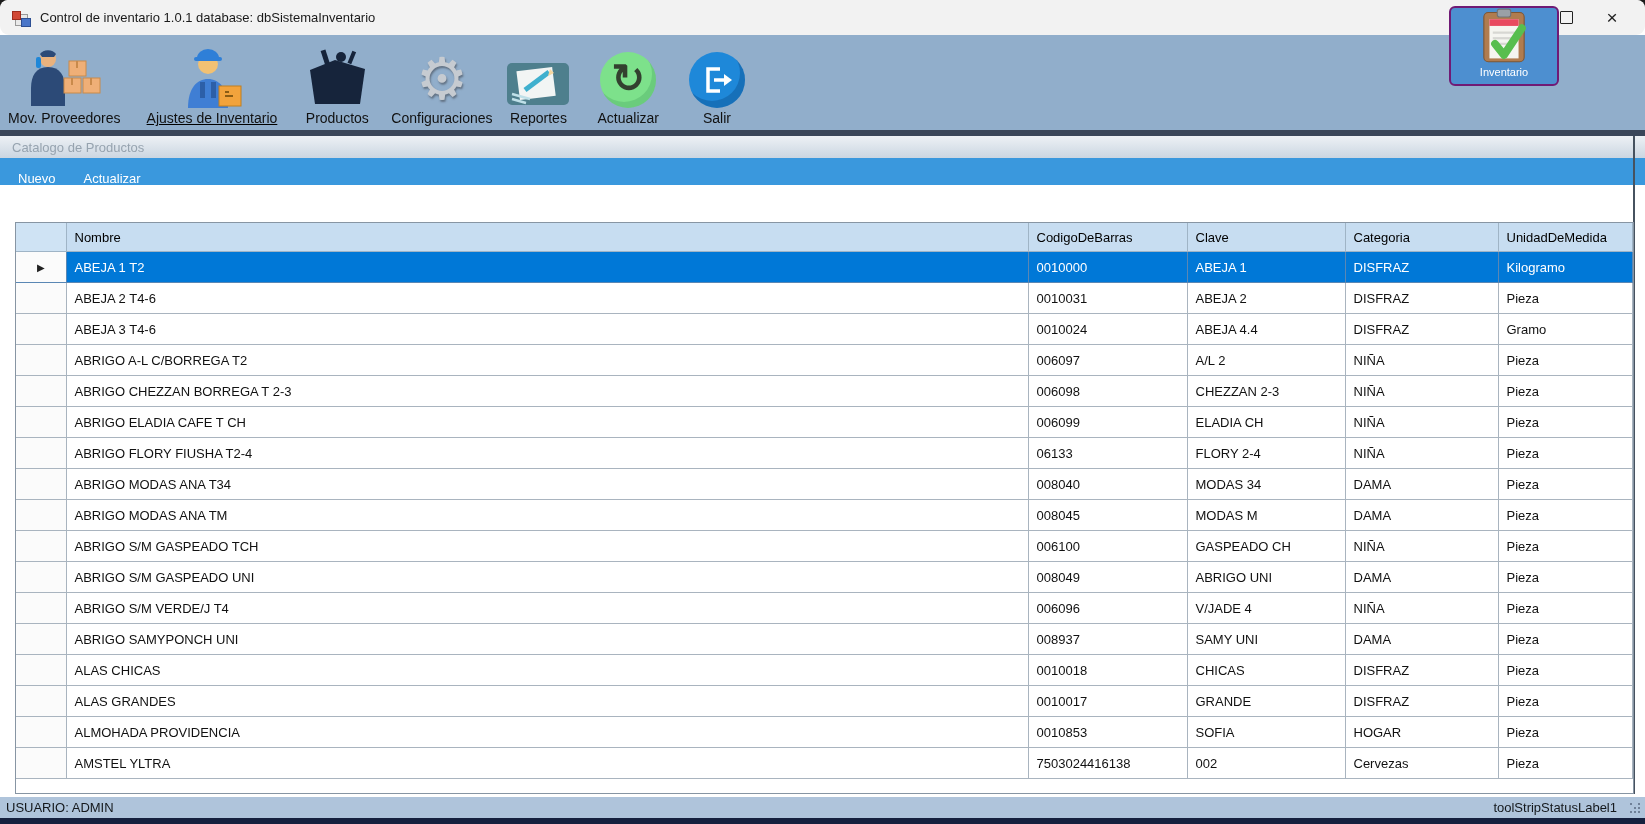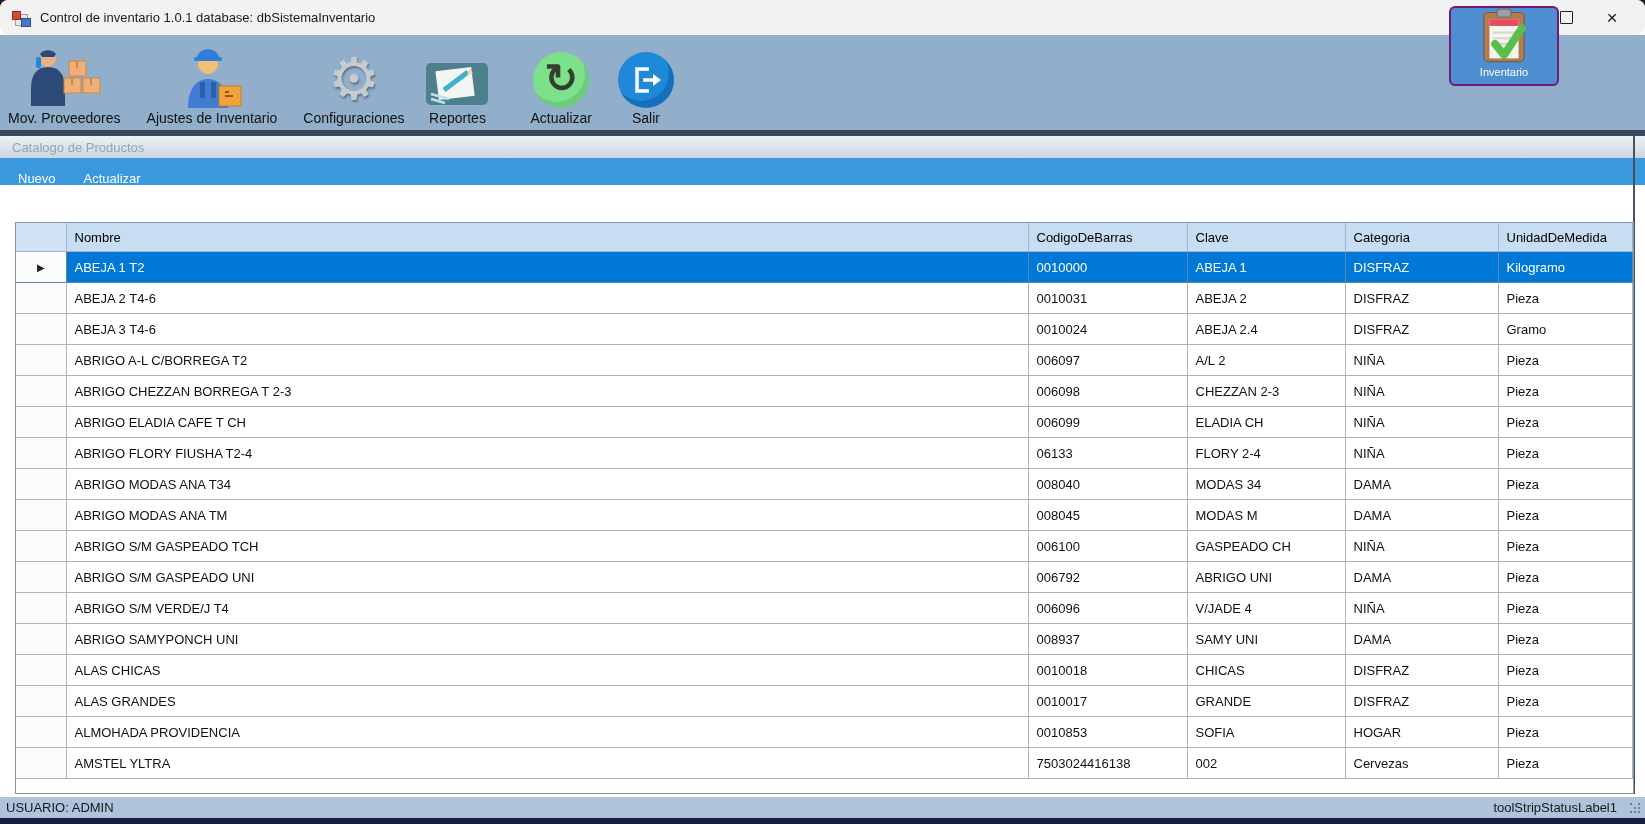--- a/index.html
+++ b/index.html
@@ -18,24 +18,24 @@
   .win-btn .min-glyph{display:block;width:12px;height:0;border-top:1.5px solid #222;}
   .win-btn .max-glyph{display:block;width:11px;height:11px;border:1.5px solid #222;border-radius:1px;}
   .win-btn .cls-glyph{font-size:19px;line-height:19px;}
 
   
   .toolbar{position:absolute;left:0;top:35px;width:100%;height:95px;background:var(--toolbar-bg,#91aecb);display:flex;align-items:flex-end;}
   .tb-item{display:flex;flex-direction:column;align-items:center;justify-content:flex-end;padding-bottom:4px;cursor:default;}
   .tb-item .tb-icon{display:flex;align-items:flex-end;justify-content:center;}
   .tb-item .tb-label{font-size:14px;color:#111;margin-top:2px;white-space:nowrap;text-align:right;}
   .tb-item:nth-child(1){margin-left:8px;}
-  .tb-item:nth-child(2){margin-left:26px;}
+  .tb-item:nth-child(2){margin-left:26px;text-decoration:underline;}
   .tb-item:nth-child(3){margin-left:26px;}
   .tb-item:nth-child(4){margin-left:20px;}
-  .tb-item:nth-child(5){margin-left:40px;}
+  .tb-item:nth-child(5){margin-left:13px;}
   .tb-item:nth-child(6){margin-left:26px;}
   .tb-item:nth-child(7){margin-left:30px;}
   .gear-glyph{font-size:58px;line-height:58px;color:#c6cbd1;text-shadow:1px 2px 2px rgba(60,65,75,.55);}
   .refresh-circle{width:56px;height:56px;border-radius:50%;background:#7de18b;display:flex;align-items:center;justify-content:center;box-shadow:inset -4px -6px 0 rgba(0,90,40,.15);}
   .refresh-circle span{font-size:40px;line-height:40px;color:#33402f;font-weight:bold;transform:translateY(-2px);}
   .exit-circle{width:56px;height:56px;border-radius:50%;background:#1e88d9;display:flex;align-items:center;justify-content:center;box-shadow:inset -5px -7px 0 rgba(0,40,90,.25);}
 
   
   .logo-box{position:absolute;right:86px;top:6px;width:106px;height:76px;background:#4d8fd0;border:2px solid #701a75;border-radius:6px;display:flex;flex-direction:column;align-items:center;justify-content:flex-start;}
   .logo-box .logo-label{font-size:11px;color:#fff;margin-top:-2px;}
@@ -128,20 +128,31 @@
    <rect x="30" y="36" width="5" height="16" fill="#2c5fa8"></rect>
    <rect x="38" y="40" width="22" height="20" fill="#f2a33c" stroke="#c07f20"></rect>
    <line x1="44" y1="46" x2="48" y2="46" stroke="#8a5c14" stroke-width="2"></line>
    <line x1="44" y1="50" x2="52" y2="50" stroke="#8a5c14" stroke-width="2"></line>
  </svg>
         </span>
         <span class="tb-label">Ajustes de Inventario</span>
       </div>
       <div class="tb-item">
         <span class="tb-icon">
+          <svg width="68" height="60" viewBox="0 0 68 60">
+   <rect x="20" y="2" width="5" height="16" fill="#16243b" transform="rotate(-18 22 10)"></rect>
+   <circle cx="38" cy="9" r="5" fill="#16243b"></circle>
+   <rect x="47" y="3" width="4" height="13" fill="#16243b" transform="rotate(22 49 9)"></rect>
+   <path d="M7 22 L32 12 L62 21 L57 56 L12 56 Z" fill="#16243b"></path>
+ </svg>
+        </span>
+        <span class="tb-label">Productos</span>
+      </div>
+      <div class="tb-item">
+        <span class="tb-icon">
           <span class="gear-glyph">⚙</span>
         </span>
         <span class="tb-label">Configuraciones</span>
       </div>
       <div class="tb-item">
         <span class="tb-icon">
           <svg width="66" height="48" viewBox="0 0 66 48">
    <rect x="1" y="3" width="62" height="42" rx="5" fill="#4e7f8d"></rect>
    <rect x="12" y="9" width="36" height="29" fill="#f2f5f4" transform="rotate(-7 30 23)"></rect>
    <line x1="19" y1="30" x2="43" y2="12" stroke="#3fb0ce" stroke-width="5"></line>
@@ -235,21 +246,21 @@
             <td>ABEJA 2 T4-6</td>
             <td>0010031</td>
             <td>ABEJA 2</td>
             <td>DISFRAZ</td>
             <td>Pieza</td>
           </tr>
           <tr>
             <td class="rh"></td>
             <td>ABEJA 3 T4-6</td>
             <td>0010024</td>
-            <td>ABEJA 2.4</td>
+            <td>ABEJA 4.4</td>
             <td>DISFRAZ</td>
             <td>Gramo</td>
           </tr>
           <tr>
             <td class="rh"></td>
             <td>ABRIGO A-L C/BORREGA T2</td>
             <td>006097</td>
             <td>A/L 2</td>
             <td>NIÑA</td>
             <td>Pieza</td>
@@ -298,21 +309,21 @@
             <td class="rh"></td>
             <td>ABRIGO S/M GASPEADO TCH</td>
             <td>006100</td>
             <td>GASPEADO CH</td>
             <td>NIÑA</td>
             <td>Pieza</td>
           </tr>
           <tr>
             <td class="rh"></td>
             <td>ABRIGO S/M GASPEADO UNI</td>
-            <td>006792</td>
+            <td>008049</td>
             <td>ABRIGO UNI</td>
             <td>DAMA</td>
             <td>Pieza</td>
           </tr>
           <tr>
             <td class="rh"></td>
             <td>ABRIGO S/M VERDE/J T4</td>
             <td>006096</td>
             <td>V/JADE 4</td>
             <td>NIÑA</td>

